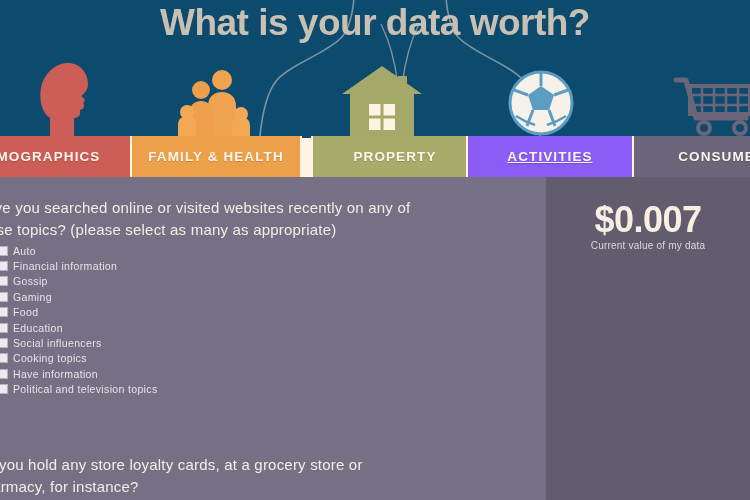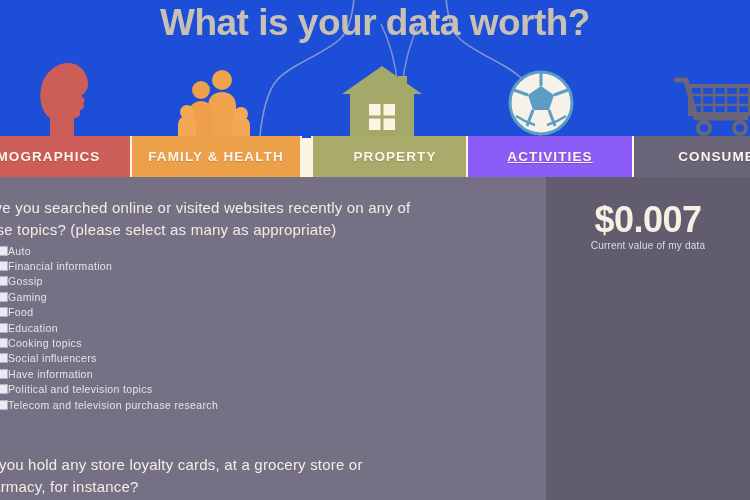--- a/index.html
+++ b/index.html
@@ -17,21 +17,21 @@
     overflow: hidden;
     background: #fdf4e4;
   }
 
   
   .header {
     position: absolute;
     left: 0; top: 0;
     width: 750px;
     height: 138px;
-    background: #1d4ed8;
+    background: #0c4a6e;
     overflow: hidden;
   }
   .title {
     position: absolute;
     left: 0; top: 2px;
     width: 750px;
     text-align: center;
     font-size: 37px;
     font-weight: bold;
     letter-spacing: -0.5px;
@@ -131,20 +131,21 @@
   .checkbox {
     width: 11px;
     height: 10px;
     margin-left: -3px;
     background: #eceaf0;
     border: 1px solid #b5b2bd;
     box-sizing: border-box;
     flex: 0 0 auto;
   }
   .check-label {
+    margin-left: 5px;
     color: #e7e3eb;
     font-size: 10.5px;
     letter-spacing: 0.35px;
     white-space: nowrap;
   }
 
   .value-amount {
     position: absolute;
     left: 0; top: 21px;
     width: 204px;
@@ -273,37 +274,33 @@
         <div class="check-item">
           <span class="checkbox"></span>
           <span class="check-label">Food</span>
         </div>
         <div class="check-item">
           <span class="checkbox"></span>
           <span class="check-label">Education</span>
         </div>
         <div class="check-item">
           <span class="checkbox"></span>
+          <span class="check-label">Social influencers</span>
+        </div>
+        <div class="check-item">
+          <span class="checkbox"></span>
           <span class="check-label">Cooking topics</span>
         </div>
         <div class="check-item">
           <span class="checkbox"></span>
-          <span class="check-label">Social influencers</span>
-        </div>
-        <div class="check-item">
-          <span class="checkbox"></span>
           <span class="check-label">Have information</span>
         </div>
         <div class="check-item">
           <span class="checkbox"></span>
           <span class="check-label">Political and television topics</span>
-        </div>
-        <div class="check-item">
-          <span class="checkbox"></span>
-          <span class="check-label">Telecom and television purchase research</span>
         </div>
       </div>
 
       <div class="question question-loyalty">
         <div>Do you hold any store loyalty cards, at a grocery store or</div>
         <div>pharmacy, for instance?</div>
       </div>
 
     </div>
 

